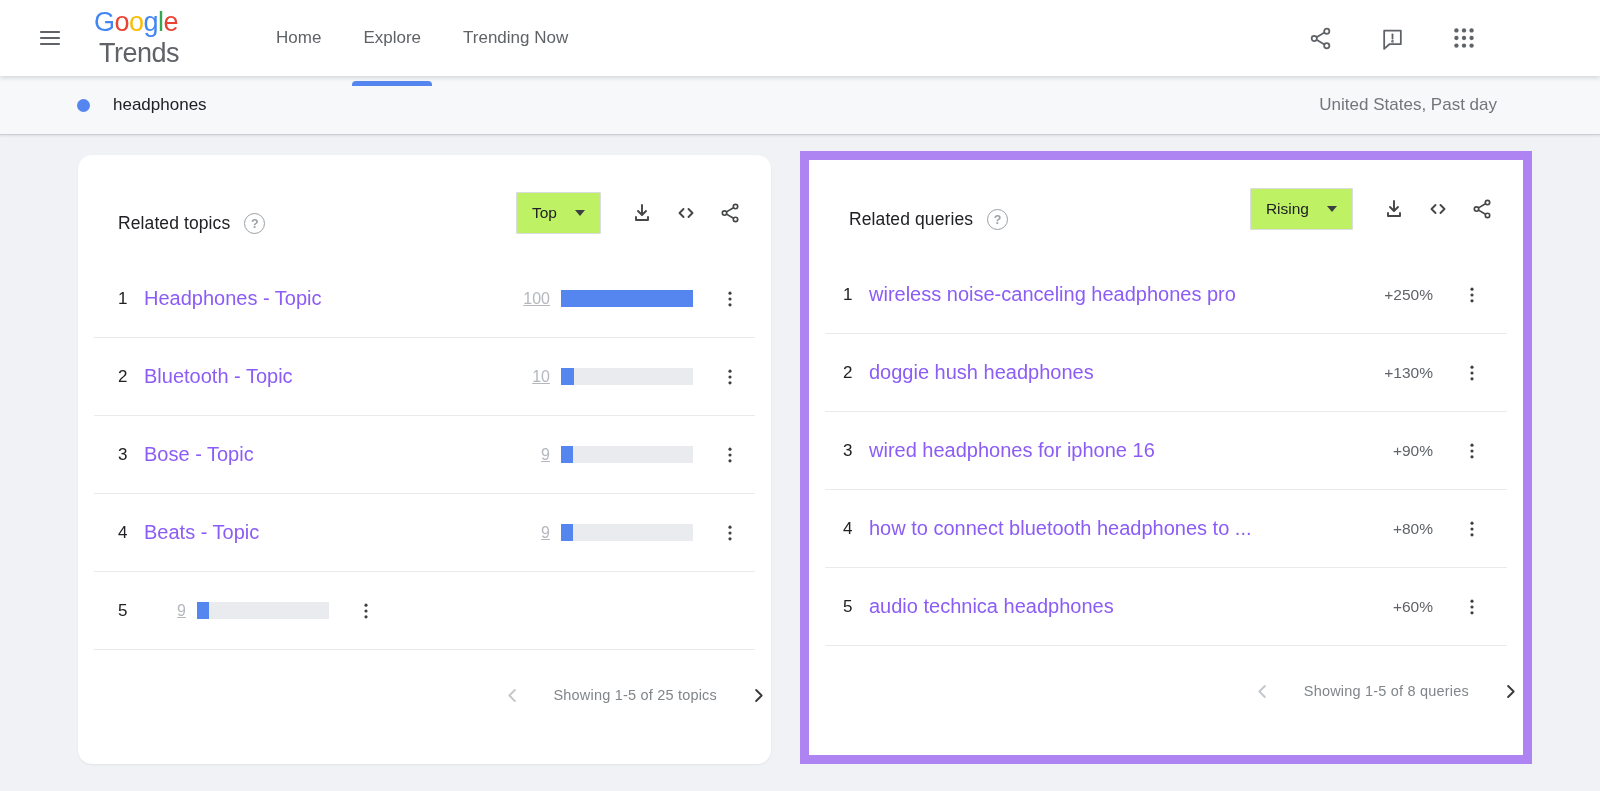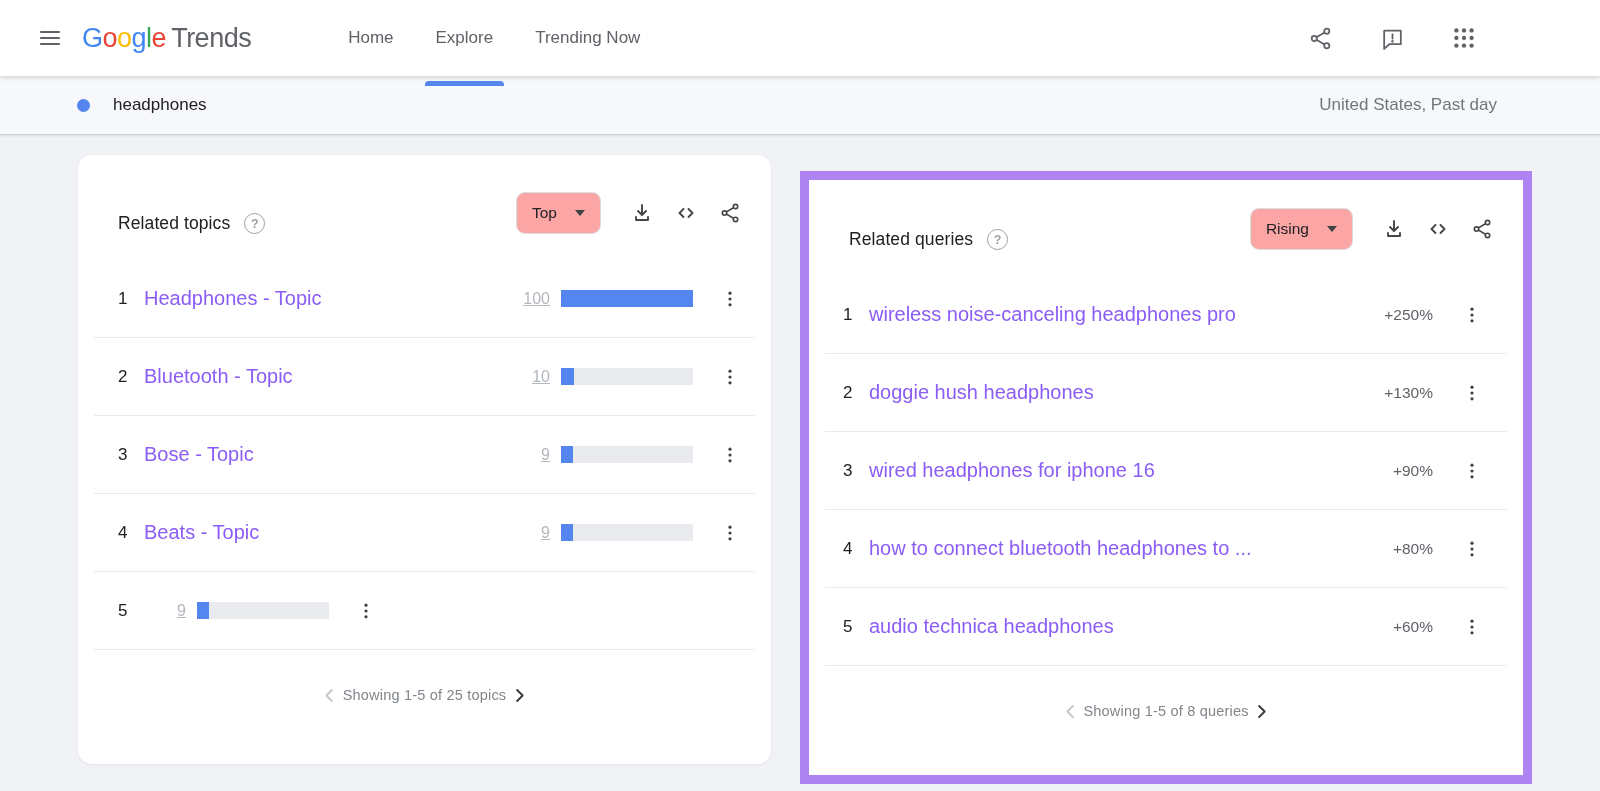--- a/index.html
+++ b/index.html
@@ -7,21 +7,21 @@
   body { font-family:"Liberation Sans", sans-serif; background:#f1f2f6; color:#202124; }
 
   
   .topbar{
     position:relative; z-index:10; height:76px; background:#fff;
     display:flex; align-items:center; padding:0 0 0 30px;
     box-shadow:0 2px 4px rgba(60,64,67,.18);
   }
   .menu-btn{ width:40px; height:40px; border:none; background:none; cursor:pointer;
     display:flex; align-items:center; justify-content:center; }
-  .logo{ display:flex; align-items:flex-start; margin-left:12px; font-size:27px; letter-spacing:-.5px; cursor:pointer; }
+  .logo{ display:flex; align-items:flex-start; margin-left:24px; font-size:27px; letter-spacing:-.5px; cursor:pointer;flex-direction:column; }
   .logo .letters span{ font-weight:500; }
   .logo .suffix{ color:#5f6368; margin-left:5px; font-weight:400; }
   .nav{ display:flex; height:96px; margin-left:76px;text-align:right; }
   .nav-item{ position:relative; display:flex; align-items:center; padding:0 21px;
     font-size:17px; color:#5f6368; text-decoration:none; cursor:pointer; }
   .nav-item.active{ color:#5f6368; }
   .nav-item.active::after{
     content:""; position:absolute; left:10px; right:10px; bottom:0; height:5px;
     background:#5585ee; border-radius:4px 4px 0 0;
   }
@@ -37,56 +37,56 @@
   }
   .term-dot{ width:13px; height:13px; border-radius:50%; background:#5585ee; flex:0 0 auto; }
   .term-label{ margin-left:23px; font-size:17px; color:#202124; }
   .term-scope{ margin-left:auto; font-size:17px; color:#71767b; }
 
   
   .content{ position:relative; height:656px; }
   .card{ background:#fff; border-radius:14px; box-shadow:0 1px 2px rgba(60,64,67,.08); }
   .card-topics{ position:absolute; left:78px; top:20px; width:693px; height:609px; }
   .highlight-box{
-    position:absolute; left:800px; top:36px; width:732px; height:613px;
+    position:absolute; left:800px; top:16px; width:732px; height:613px;
     border:9px solid #ae83f2; background:#fff;
   }
   .card-queries{ width:714px; height:595px; border-radius:0; box-shadow:none; }
 
   .card-head{ display:flex; align-items:flex-end; justify-content:space-between; padding:37px 24px 0 40px; }
   .card-queries .card-head{ padding-top:28px; }
   .title-wrap{ display:flex; align-items:center; }
   .card-title{ font-size:17.5px; font-weight:400; color:#202124; letter-spacing:.1px; }
   .help{ margin-left:14px; width:21px; height:21px; border:1.8px solid #9aa0a6; border-radius:50%;
     color:#9aa0a6; font-size:12.5px; font-weight:700; display:flex; align-items:center; justify-content:center;
     cursor:pointer; background:none; }
   .controls{ display:flex; align-items:center; gap:10px; }
   .dropdown{ display:flex; align-items:center; gap:18px; height:42px; padding:0 15px;
-    border:1px solid #dadce0; border-radius:9px; background:#fca5a5; cursor:pointer;
+    border:1px solid #dadce0; border-radius:1px; background:#bef264; cursor:pointer;
     font-size:15.5px; color:#202124; font-family:inherit; margin-right:14px; }
   .caret{ width:0; height:0; border-left:5px solid transparent; border-right:5px solid transparent;
     border-top:6px solid #3c4043; }
   .tool-btn{ border:none; background:none; cursor:pointer; width:34px; height:34px;
     display:flex; align-items:center; justify-content:center; }
 
   .rows{ list-style:none; margin:26px 16px 0 16px; }
   .row{ display:flex; align-items:center; height:78px; padding:0 10px 0 24px; border-bottom:1px solid #e8eaed; }
   .card-queries .row{ padding-left:18px; padding-right:20px; }
   .rank{ width:24px; font-size:17px; color:#202124; flex:0 0 auto; }
   .row-label{ font-size:20px; color:#8b5cf6; flex:1 1 auto; margin-left:2px; cursor:pointer;
     white-space:nowrap; overflow:hidden; text-overflow:ellipsis; }
   .row-value{ width:44px; text-align:right; font-size:16px; color:#b4b8be; margin-right:11px; flex:0 0 auto;text-decoration:underline; }
   .bar-track{ width:132px; height:17px; background:#e9ebee; flex:0 0 auto; overflow:hidden; }
   .bar-fill{ display:block; height:100%; background:#5585ee; }
   .row-change{ font-size:15.5px; color:#5f6368; margin-right:6px; flex:0 0 auto; }
   .kebab{ border:none; background:none; cursor:pointer; width:30px; height:36px; margin-left:22px;
     display:flex; align-items:center; justify-content:center; flex:0 0 auto; }
   .card-queries .kebab{ margin-left:18px; }
 
-  .card-footer{ display:flex; align-items:center; justify-content:center; padding-top:32px; }
+  .card-footer{ display:flex; align-items:center; justify-content:flex-end; gap:28px; padding-top:32px; }
   .pager-text{ font-size:14.5px; color:#80868b; letter-spacing:.2px; }
   .pg{ border:none; background:none; cursor:pointer; width:26px; height:26px;
     display:flex; align-items:center; justify-content:center; }
 </style>
 </head>
 <body>
 
 <header class="topbar">
   <button class="menu-btn">
     <svg width="24" height="24" viewBox="0 0 24 24">

